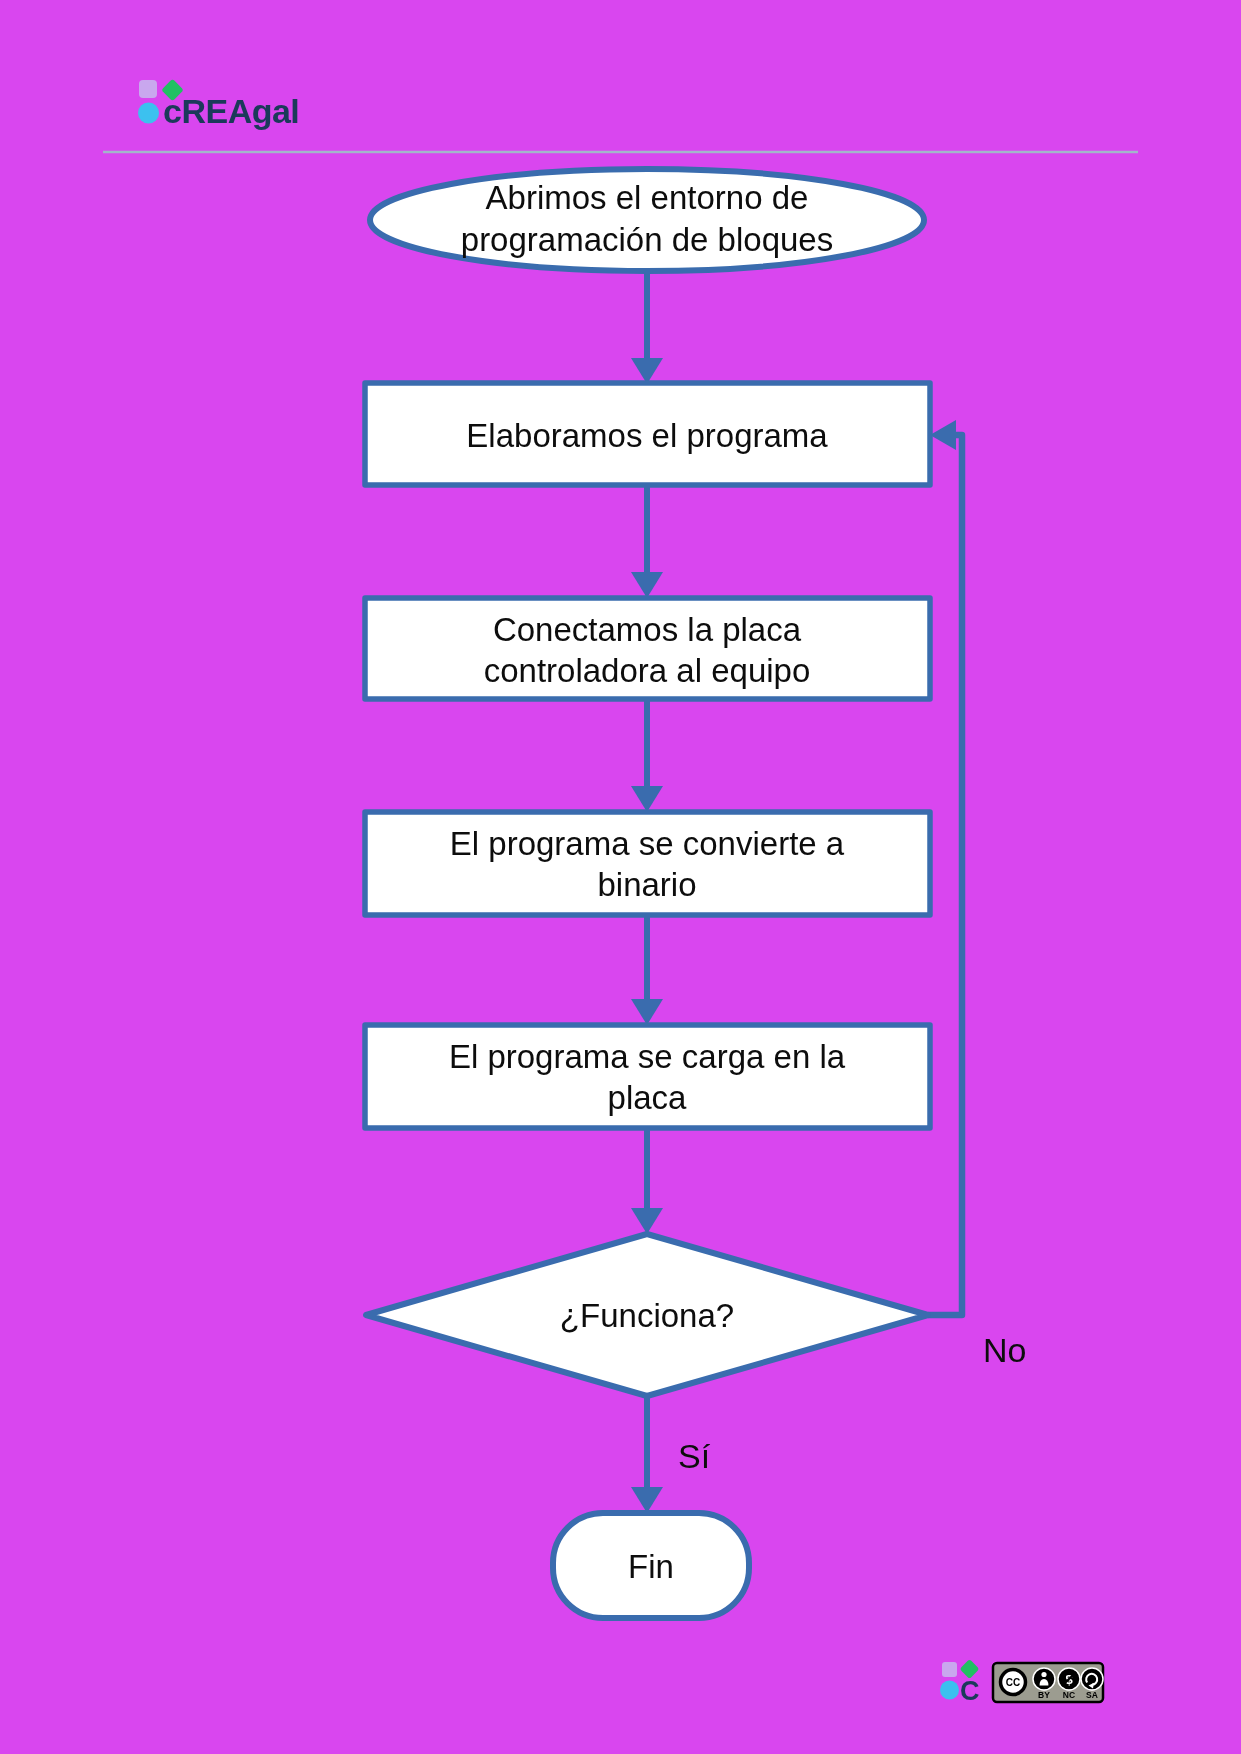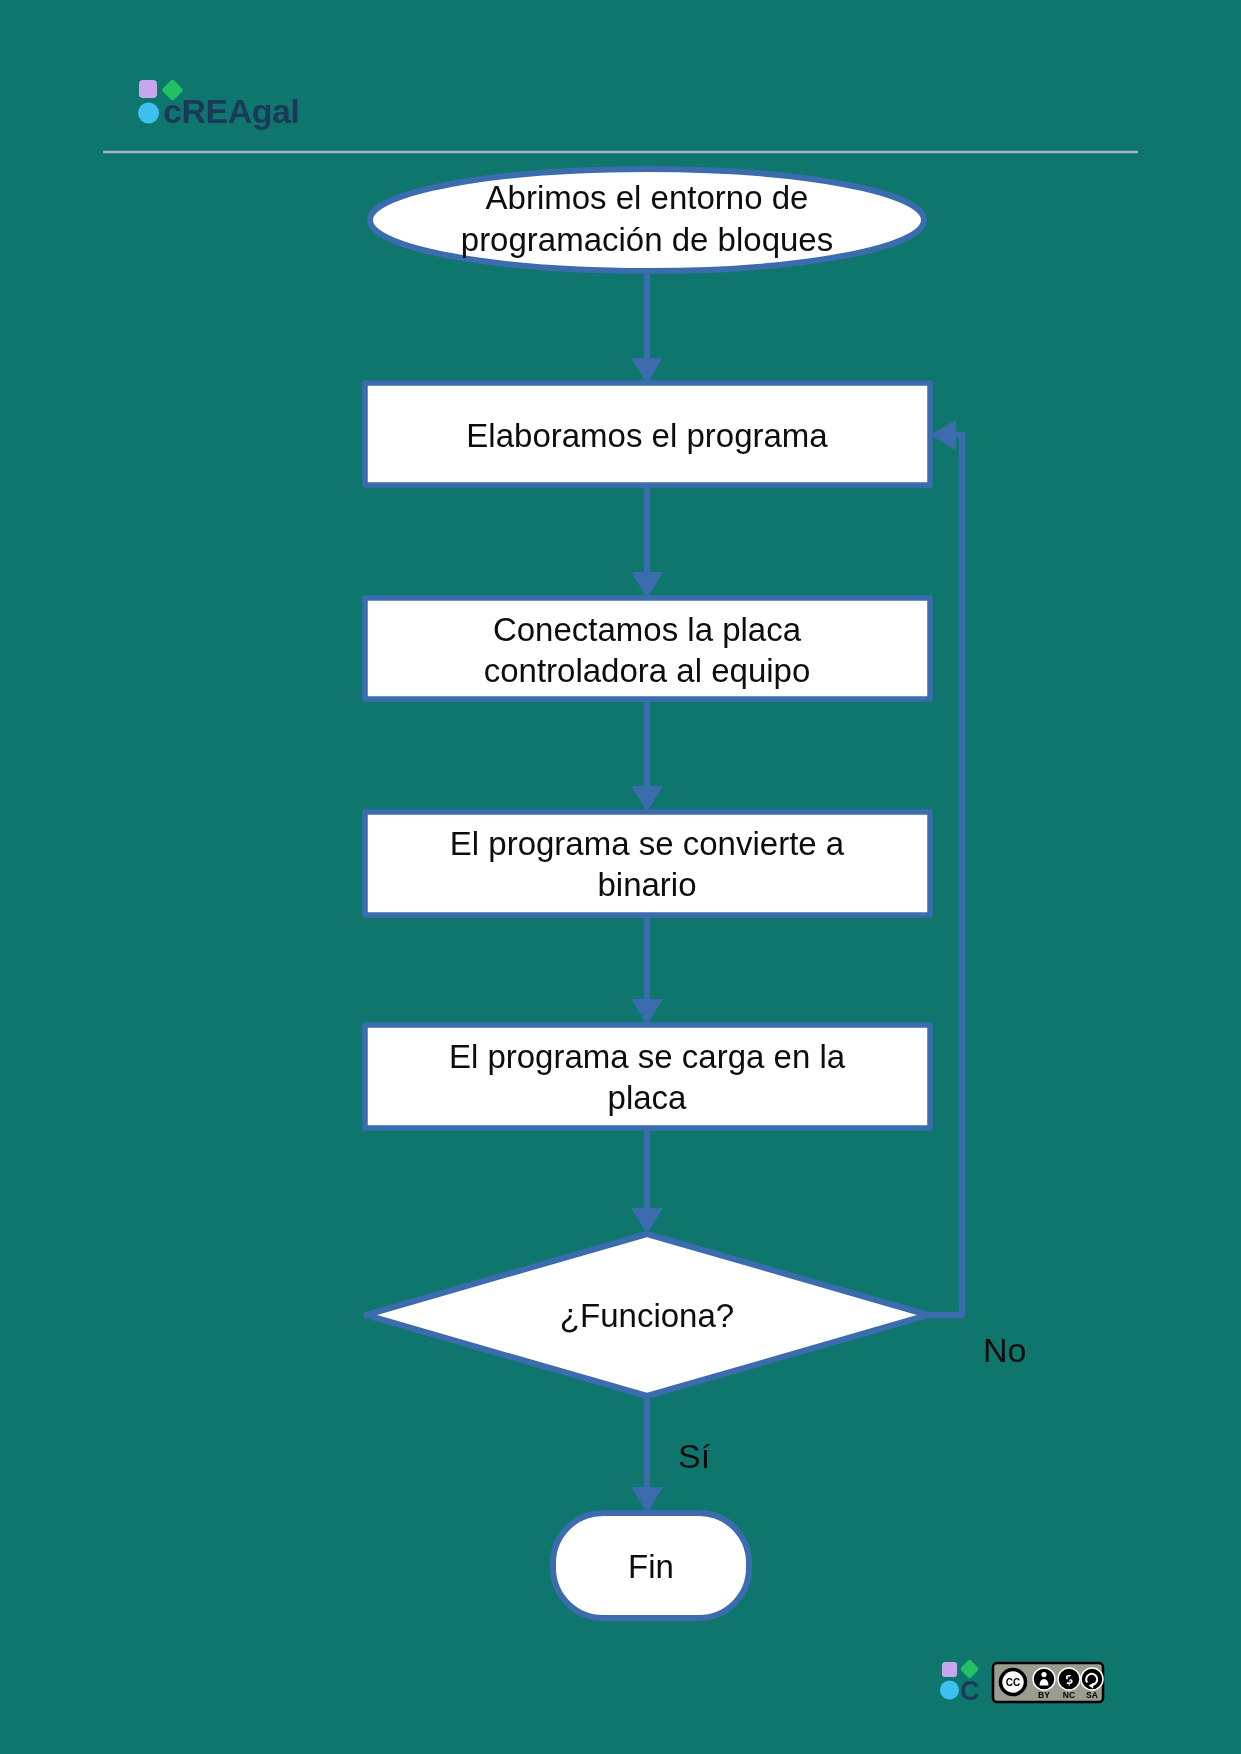--- a/index.html
+++ b/index.html
@@ -4,21 +4,21 @@
 <style>
   html, body {
     margin: 0;
     padding: 0;
     background: #ffffff;
   }
   .page {
     position: relative;
     width: 1241px;
     height: 1754px;
-    background: #0f766e;
+    background: #d946ef;
     overflow: hidden;
   }
   svg {
     position: absolute;
     top: 0;
     left: 0;
   }
   text {
     font-family: "Liberation Sans", sans-serif;
   }

